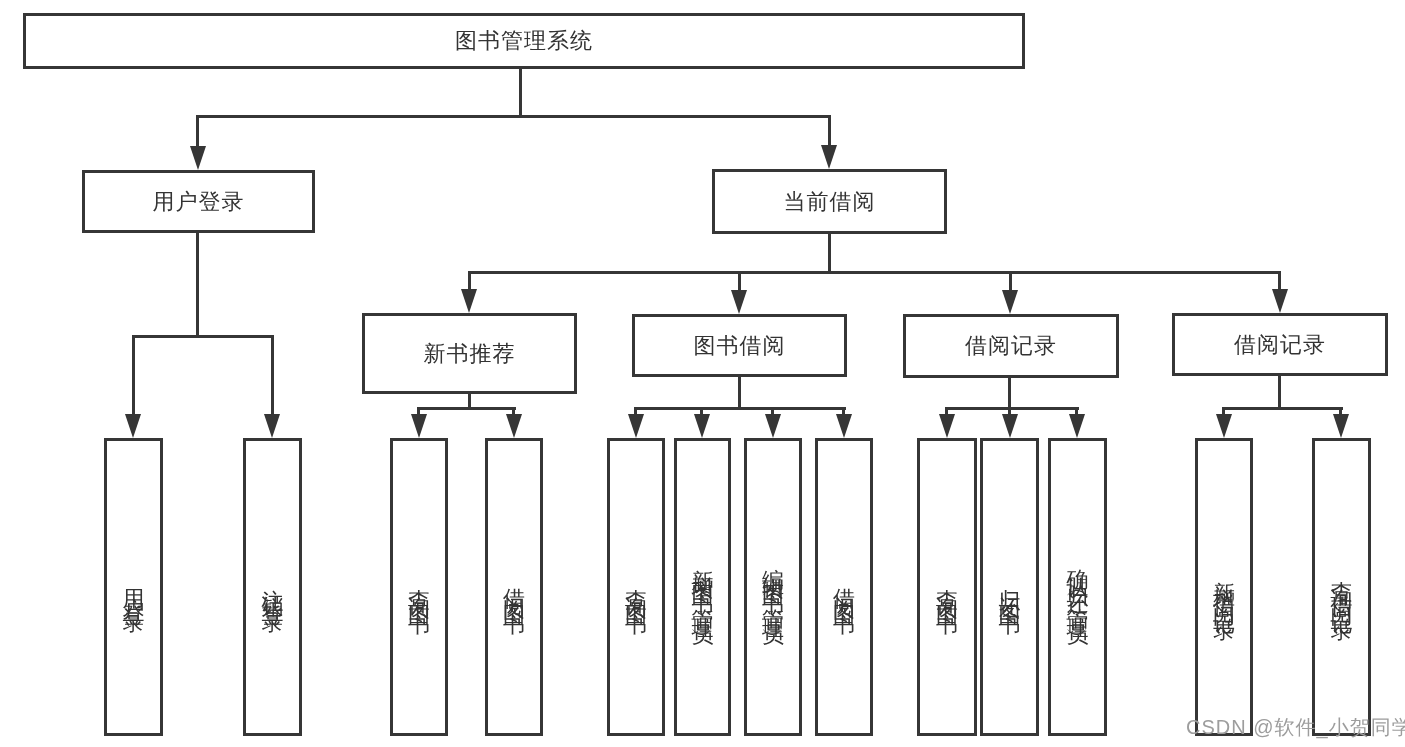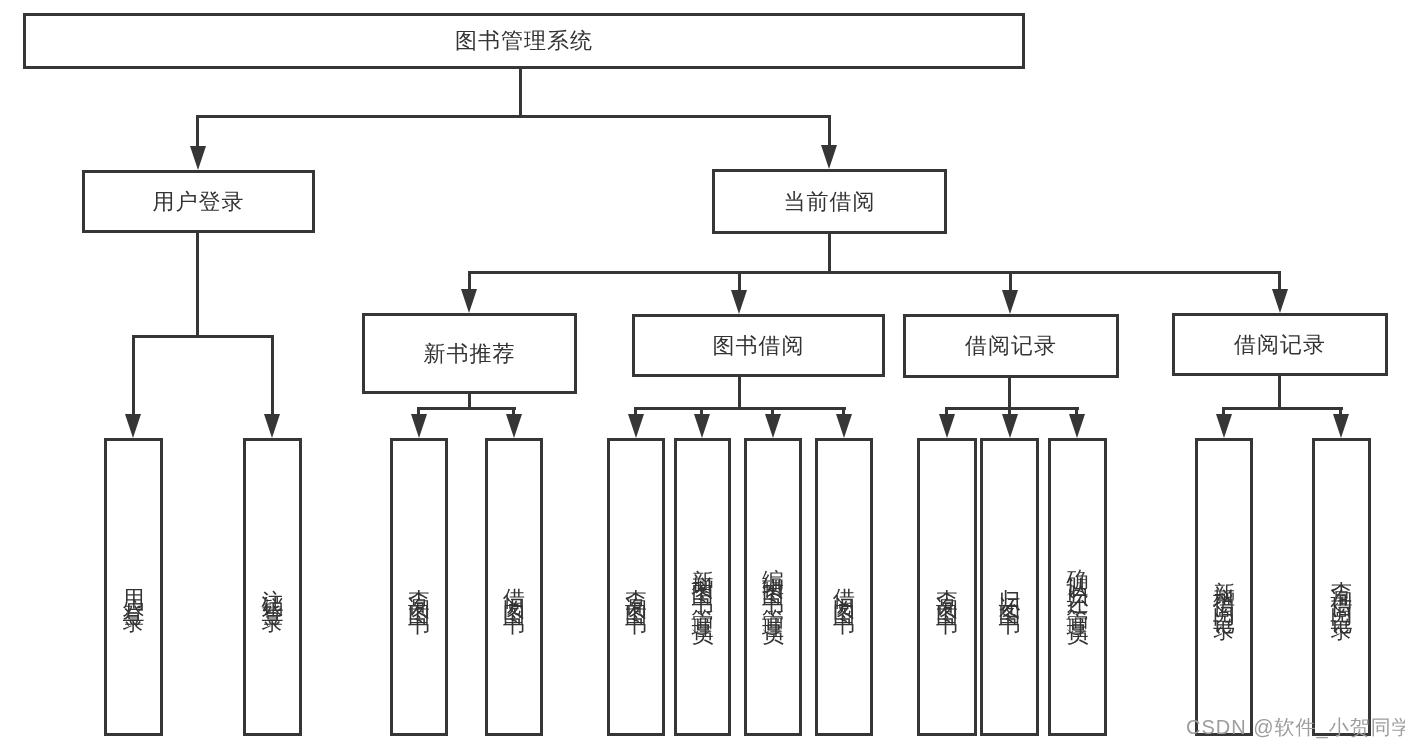--- a/index.html
+++ b/index.html
@@ -83,21 +83,21 @@
   <div class="box" style="left:82px;top:170px;width:233px;height:63px">
     <span>用户登录</span>
   </div>
   <div class="box" style="left:712px;top:169px;width:235px;height:65px">
     <span>当前借阅</span>
   </div>
 
   <div class="box" style="left:362px;top:313px;width:215px;height:81px">
     <span>新书推荐</span>
   </div>
-  <div class="box" style="left:632px;top:314px;width:253px;height:63px">
+  <div class="box" style="left:632px;top:314px;width:215px;height:63px">
     <span>图书借阅</span>
   </div>
   <div class="box" style="left:903px;top:314px;width:216px;height:64px">
     <span>借阅记录</span>
   </div>
   <div class="box" style="left:1172px;top:313px;width:216px;height:63px">
     <span>借阅记录</span>
   </div>
 
   <div class="vbox" style="left:104px;top:438px;width:59px;height:298px">

